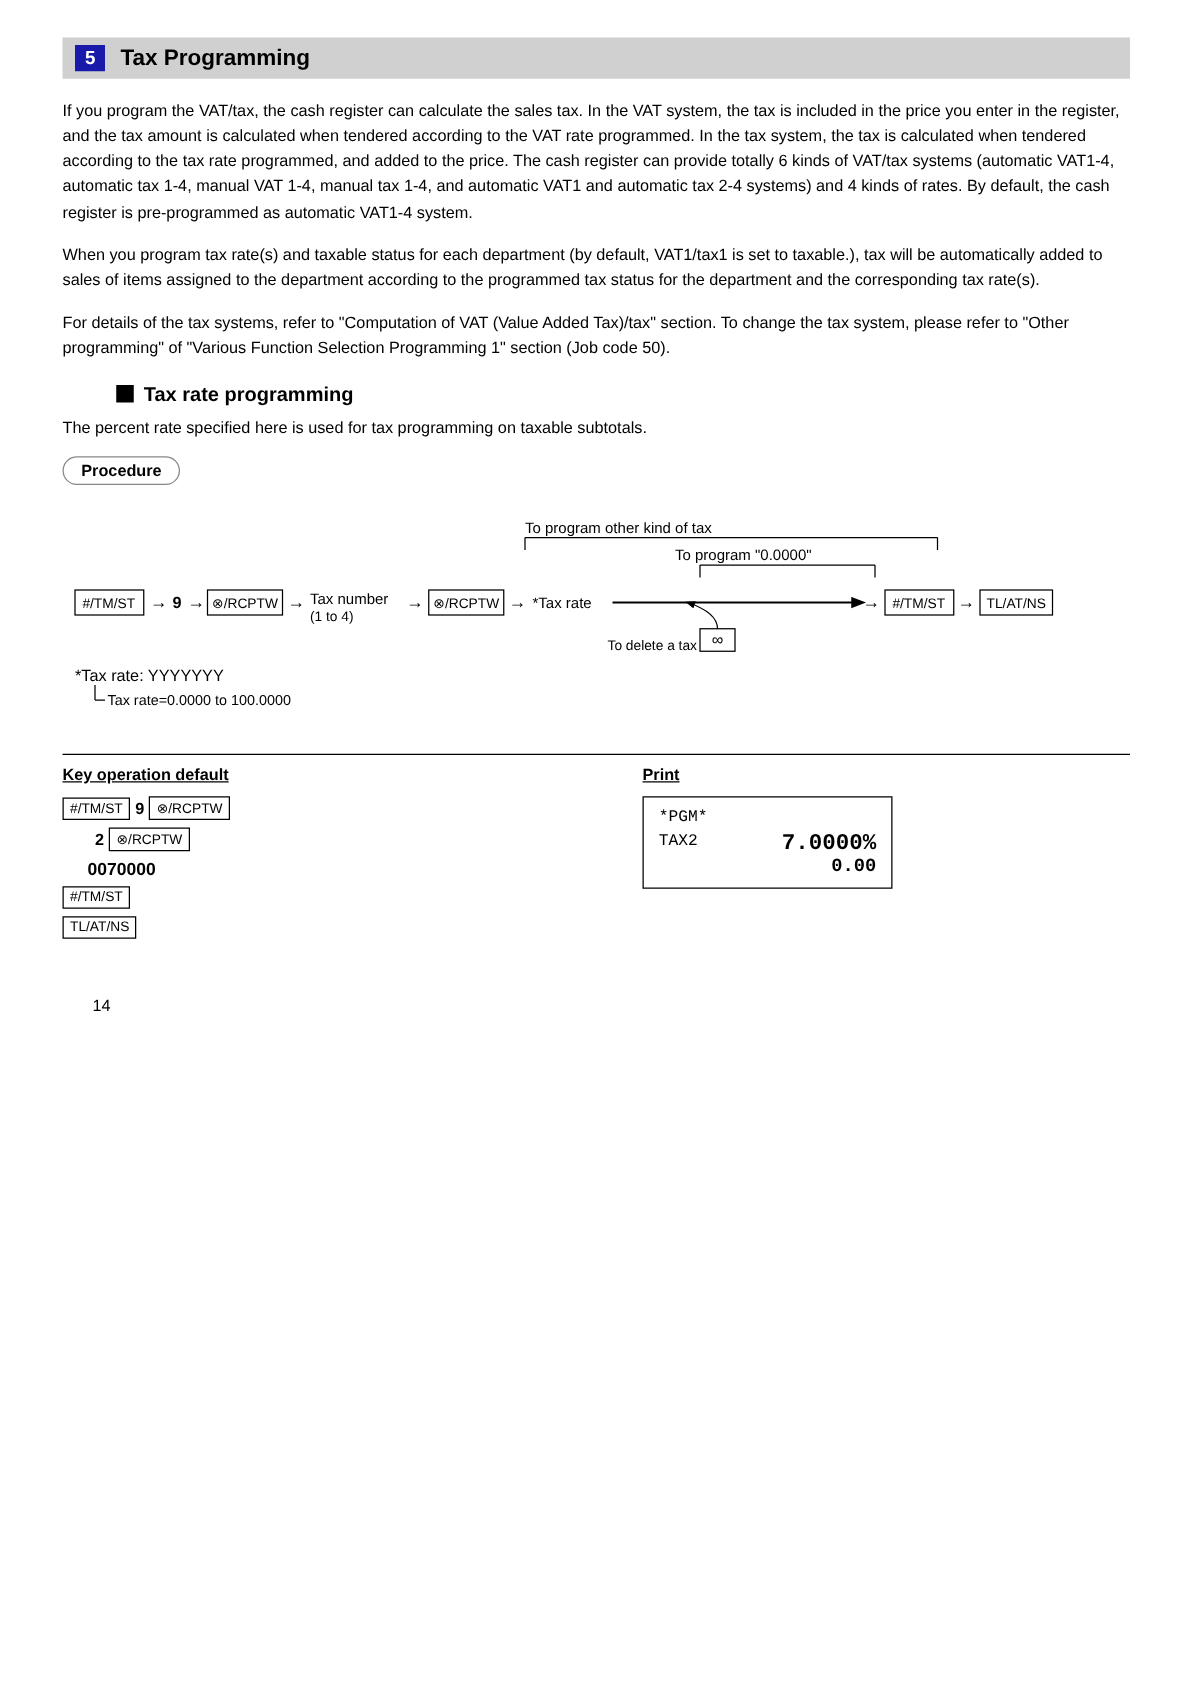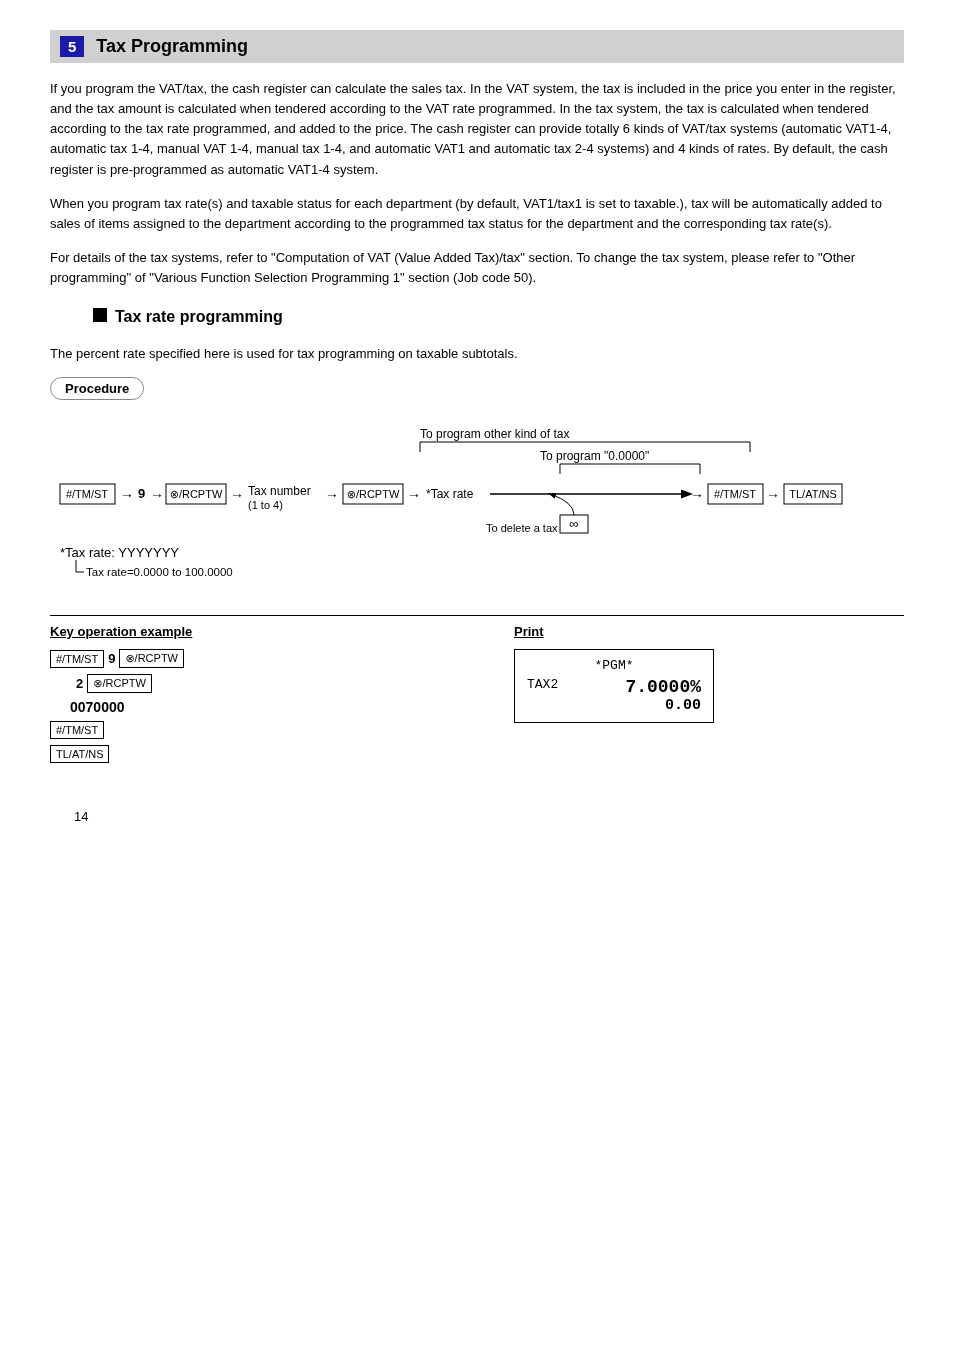--- a/index.html
+++ b/index.html
@@ -37,21 +37,21 @@
     
     .body-text {
       margin-bottom: 14px;
       line-height: 1.55;
       font-size: 13px;
     }
 
     
     .subsection-heading {
       display: flex;
-      margin-bottom: 20px;
+      margin-bottom: 8px;
       margin-top: 20px;
       padding-left: 43px;
     }
     .subsection-square {
       width: 14px;
       height: 14px;
       background: #000;
       margin-right: 8px;
       flex-shrink: 0;
     }
@@ -137,21 +137,20 @@
       font-size: 13px;
       min-width: 200px;
       display: inline-block;
     }
     .receipt-line {
       display: flex;
       justify-content: space-between;
       gap: 10px;
     }
     .receipt-pgm {
-      text-align: center;
       font-size: 13px;
       margin-bottom: 4px;
     }
     .receipt-value {
       font-size: 18px;
       font-weight: bold;
       text-align: right;
     }
     .receipt-value2 {
       font-size: 15px;
@@ -266,21 +265,21 @@
     <line x1="26" y1="150" x2="34" y2="150" stroke="#000" stroke-width="1"></line>
     <text x="36" y="154" font-size="11.5">Tax rate=0.0000 to 100.0000</text>
   </svg>
 </div>
 
 
 <div style="margin-top: 16px;">
   <div class="op-print-container">
 
     <div class="op-column">
-      <div class="col-header">Key operation example</div>
+      <div class="col-header">Key operation default</div>
 
       <div class="key-seq">
         <span class="key-btn">#/TM/ST</span>
         <span style="font-size:13px; font-weight:bold;">9</span>
         <span class="key-btn-rcpt">⊗/RCPTW</span>
       </div>
 
       <div class="key-seq">
         <span style="font-size:13px; font-weight:bold; margin-left:26px;">2</span>
         <span class="key-btn-rcpt">⊗/RCPTW</span>

